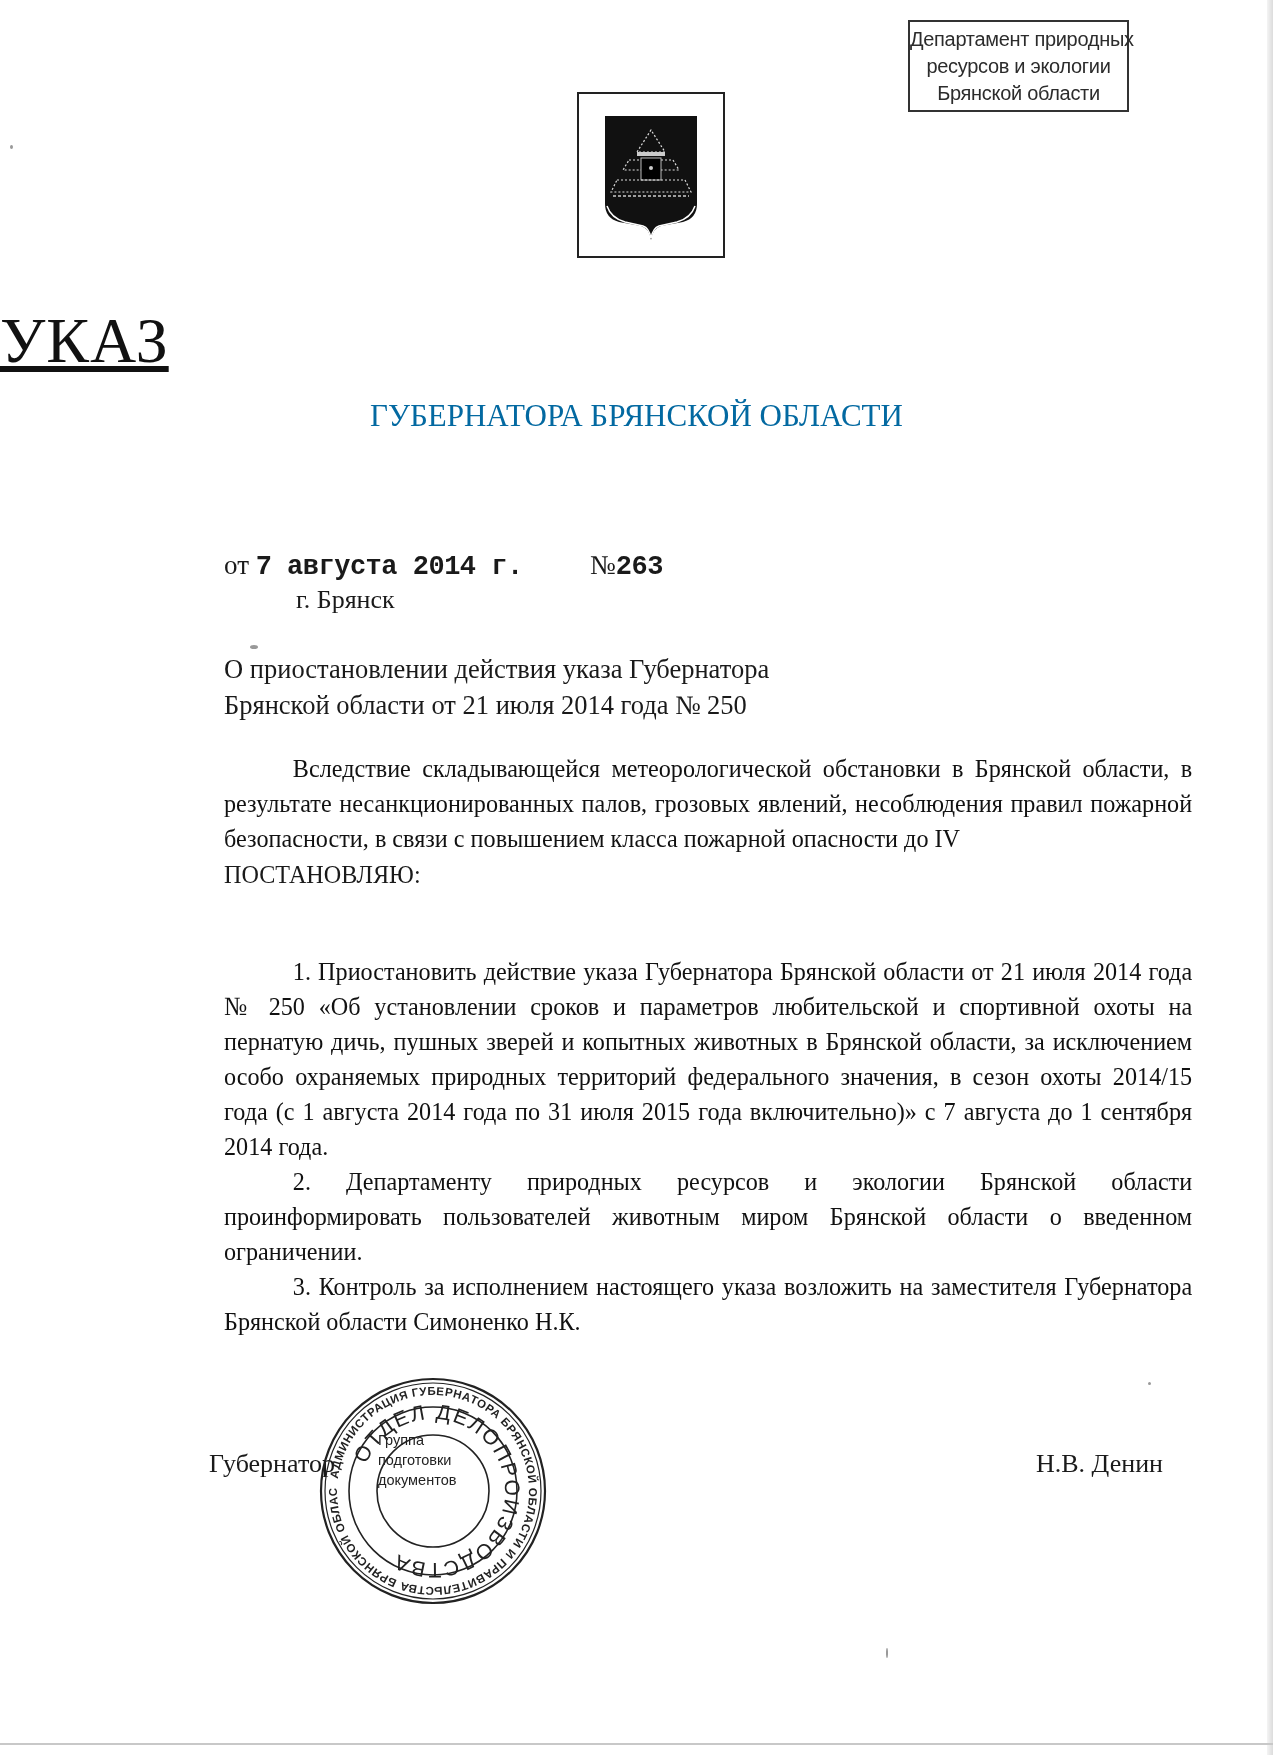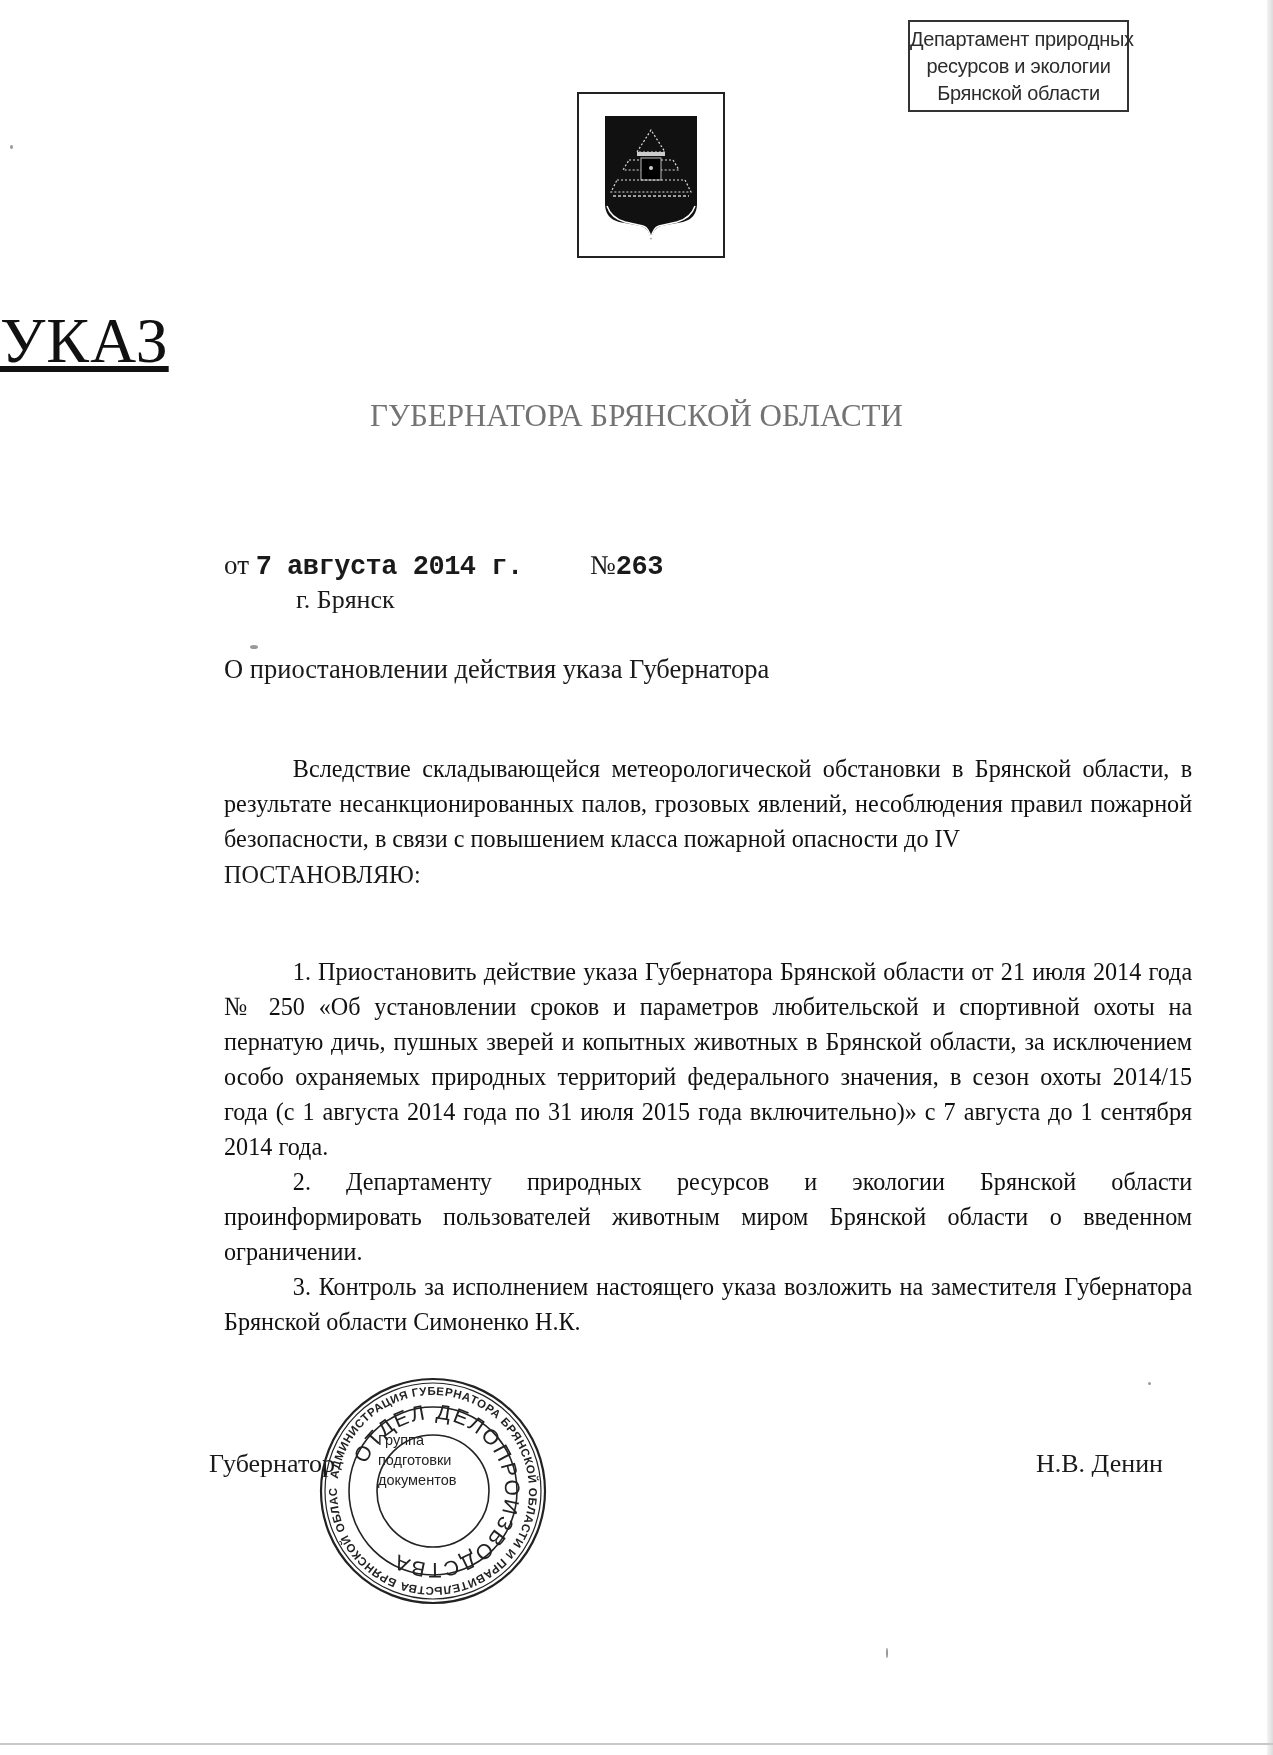--- a/index.html
+++ b/index.html
@@ -25,21 +25,21 @@
     border: 2px solid #222; box-sizing: border-box; background: #fff;
   }
   .emblem-frame svg { position: absolute; left: 0; top: 0; }
 
   .title {
     position: absolute; left: 0; width: 1273px; top: 306px; text-align: left;
     font-size: 64px; line-height: 70px; letter-spacing: 1px; color: #111; text-decoration: underline;
   }
   .subtitle {
     position: absolute; left: 0; width: 1273px; top: 398px; text-align: center;
-    font-size: 31px; line-height: 36px; color: #737373;
+    font-size: 31px; line-height: 36px; color: #0369a1;
   }
 
   .date-line { position: absolute; left: 224px; top: 548px; font-size: 27px; line-height: 34px; white-space: nowrap; }
   .date-line .typed { font-family: "Liberation Mono", "DejaVu Sans Mono", monospace; font-weight: bold; font-size: 27px; letter-spacing: -0.5px; text-align: right; }
   .date-line .num { position: absolute; left: 366px; top: 0; white-space: nowrap; }
   .city { position: absolute; left: 296px; top: 583px; font-size: 26px; line-height: 34px; }
 
   .subject { position: absolute; left: 224px; top: 651px; font-size: 26.5px; line-height: 36px; }
   .subject div { white-space: nowrap; }
 
@@ -101,20 +101,21 @@
     <span>от</span>
     <span class="typed">7 августа 2014 г.</span>
     <span class="num">
       <span>№</span><span class="typed">263</span>
     </span>
   </div>
   <div class="city">г. Брянск</div>
 
   <div class="subject">
     <div>О приостановлении действия указа Губернатора</div>
+    <div>Брянской области от 21 июля 2014 года № 250</div>
   </div>
 
   <div class="body-text preamble">
     <p>Вследствие складывающейся метеорологической обстановки в Брянской области, в результате несанкционированных палов, грозовых явлений, несоблюдения правил пожарной безопасности, в связи с повышением класса пожарной опасности до IV</p>
   </div>
   <div class="decree-word">ПОСТАНОВЛЯЮ:</div>
 
   <div class="body-text items">
     <p>1. Приостановить действие указа Губернатора Брянской области от 21 июля 2014 года № 250 «Об установлении сроков и параметров любительской и спортивной охоты на пернатую дичь, пушных зверей и копытных животных в Брянской области, за исключением особо охраняемых природных территорий федерального значения, в сезон охоты 2014/15 года (с 1 августа 2014 года по 31 июля 2015 года включительно)» с 7 августа до 1 сентября 2014 года.</p>
     <p>2. Департаменту природных ресурсов и экологии Брянской области проинформировать пользователей животным миром Брянской области о введенном ограничении.</p>

